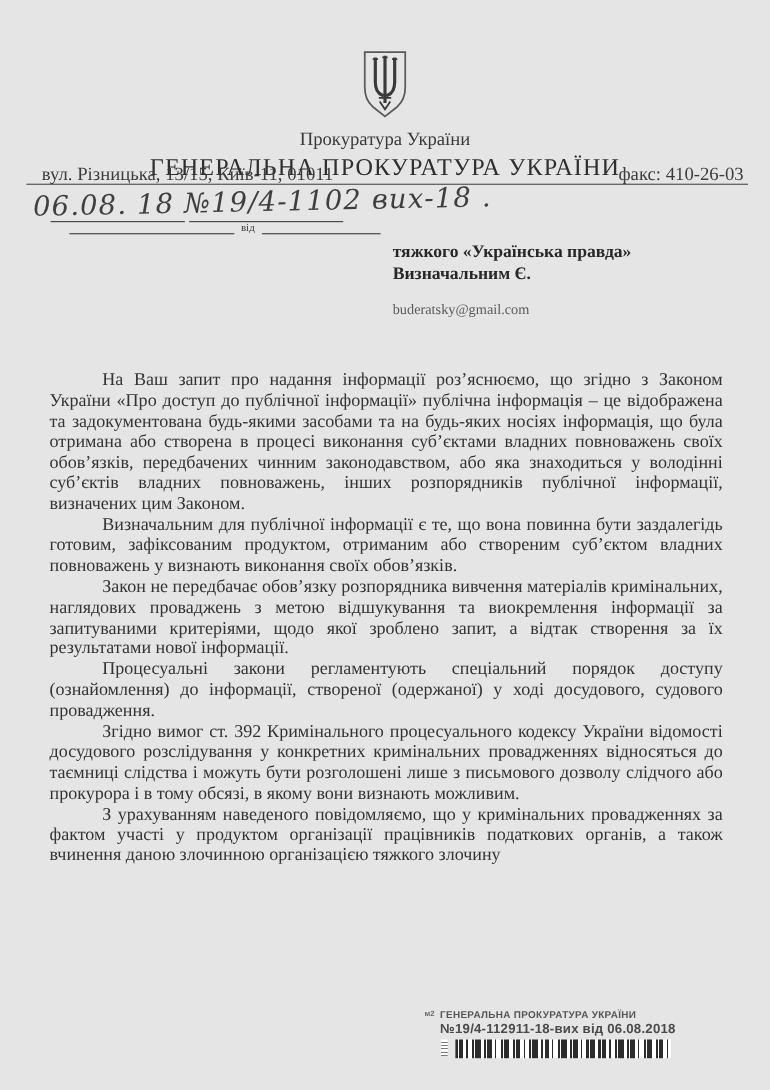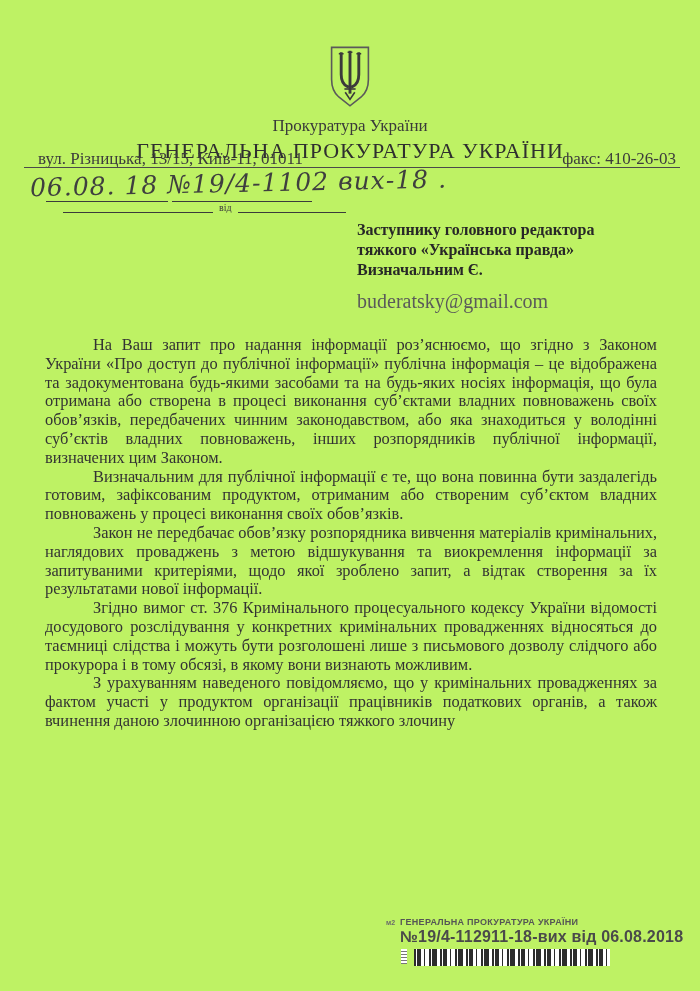--- a/index.html
+++ b/index.html
@@ -2,21 +2,21 @@
 <html lang="uk"><head>
 <meta charset="utf-8">
 <style>
   html,body{margin:0;padding:0;}
   body{
     width:700px;height:991px;position:relative;overflow:hidden;
     background:#fefefe;
     font-family:"Liberation Serif", serif;
     color:#2e2e2e;
   }
-  .page{position:absolute;inset:0;background:#bef264;}
+  .page{position:absolute;inset:0;background:#e5e5e5;}
 
   
   .letterhead{position:absolute;top:46px;left:0;width:100%;text-align:center;}
   .emblem{display:inline-block;}
   .org-small{font-size:17px;color:#3a3a3a;margin-top:4px;}
   .org-large{font-size:22px;color:#2f2f2f;letter-spacing:1px;margin-top:2px;white-space:nowrap;}
   .addr-row{position:absolute;top:149px;left:38px;right:24px;font-size:17px;color:#3c3c3c;display:flex;justify-content:space-between;align-items:flex-end;}
   .head-rule{position:absolute;top:167px;left:24px;right:20px;border-top:1.5px solid #4a4a4a;}
 
   
@@ -31,35 +31,35 @@
   .hw-line-num{top:201px;left:172px;width:140px;}
   .vid-row{position:absolute;top:199px;left:63px;font-size:10px;color:#3c3c3c;}
   .vid-row .seg{display:inline-block;border-bottom:1.2px solid #3b3b3b;height:13px;vertical-align:bottom;}
   .seg-left{width:150px;}
   .seg-right{width:108px;}
   .vid-label{display:inline-block;padding:0 6px;vertical-align:bottom;}
 
   
   .recipient{position:absolute;top:220px;left:357px;line-height:20px;}
   .recipient .r-line{font-size:16px;font-weight:bold;color:#272727;}
-  .recipient .r-email{font-size:20px;font-weight:normal;color:#5a5a5a;margin-top:11px;font-family:"Liberation Serif", serif;}
+  .recipient .r-email{font-size:13px;font-weight:normal;color:#5a5a5a;margin-top:11px;font-family:"Liberation Serif", serif;}
 
   
   .body-text{position:absolute;top:321px;left:45px;width:612px;margin-top:15px;}
   .body-text p{
     margin:0;text-indent:48px;text-align:justify;
     font-size:16.4px;line-height:18.8px;color:#333;
   }
 
   
   .stamp{position:absolute;top:917px;left:386px;font-family:"Liberation Sans", sans-serif;color:#4a4a4a;}
   .stamp-head{display:flex;align-items:flex-start;}
   .stamp-prefix{font-size:7px;font-weight:bold;margin:2px 5px 0 0;color:#6a6a6a;}
   .stamp-line1{font-size:9px;font-weight:bold;letter-spacing:.3px;color:#555;}
-  .stamp-line2{font-size:16px;font-weight:bold;letter-spacing:.2px;color:#4a4a4a;margin-top:1px;}
+  .stamp-line2{font-size:12px;font-weight:bold;letter-spacing:.2px;color:#4a4a4a;margin-top:1px;}
   .stamp-barrow{display:flex;align-items:flex-start;margin-top:3px;}
   .side-mark{
     width:6px;height:15px;margin:0 7px 0 1px;
     background:repeating-linear-gradient(0deg,#777 0 1px,#fff 1px 3px);
   }
   .barcode{
     width:196px;height:17px;
     background:repeating-linear-gradient(90deg,
       #2c2c2c 0 2px,#fff 2px 3px,#2c2c2c 3px 7px,#fff 7px 10px,
       #2c2c2c 10px 11px,#fff 11px 15px,#2c2c2c 15px 17px,#fff 17px 18px,
@@ -99,31 +99,31 @@
 
   <div class="handwriting">06.08. 18  №19/4-1102 вих-18 .</div>
   <div class="hw-line hw-line-date"></div>
   <div class="hw-line hw-line-num"></div>
 
   <div class="vid-row">
     <span class="seg seg-left"></span><span class="vid-label">від</span><span class="seg seg-right"></span>
   </div>
 
   <div class="recipient">
-    <div class="r-line">Заступнику головного редактора</div>
     <div class="r-line">тяжкого «Українська правда»</div>
     <div class="r-line">Визначальним Є.</div>
     <div class="r-email">buderatsky@gmail.com</div>
   </div>
 
   <div class="body-text">
     <p>На Ваш запит про надання інформації роз’яснюємо, що згідно з Законом України «Про доступ до публічної інформації» публічна інформація – це відображена та задокументована будь-якими засобами та на будь-яких носіях інформація, що була отримана або створена в процесі виконання суб’єктами владних повноважень своїх обов’язків, передбачених чинним законодавством, або яка знаходиться у володінні суб’єктів владних повноважень, інших розпорядників публічної інформації, визначених цим Законом.</p>
-    <p>Визначальним для публічної інформації є те, що вона повинна бути заздалегідь готовим, зафіксованим продуктом, отриманим або створеним суб’єктом владних повноважень у процесі виконання своїх обов’язків.</p>
+    <p>Визначальним для публічної інформації є те, що вона повинна бути заздалегідь готовим, зафіксованим продуктом, отриманим або створеним суб’єктом владних повноважень у визнають виконання своїх обов’язків.</p>
     <p>Закон не передбачає обов’язку розпорядника вивчення матеріалів кримінальних, наглядових проваджень з метою відшукування та виокремлення інформації за запитуваними критеріями, щодо якої зроблено запит, а відтак створення за їх результатами нової інформації.</p>
-    <p>Згідно вимог ст. 376 Кримінального процесуального кодексу України відомості досудового розслідування у конкретних кримінальних провадженнях відносяться до таємниці слідства і можуть бути розголошені лише з письмового дозволу слідчого або прокурора і в тому обсязі, в якому вони визнають можливим.</p>
+    <p>Процесуальні закони регламентують спеціальний порядок доступу (ознайомлення) до інформації, створеної (одержаної) у ході досудового, судового провадження.</p>
+    <p>Згідно вимог ст. 392 Кримінального процесуального кодексу України відомості досудового розслідування у конкретних кримінальних провадженнях відносяться до таємниці слідства і можуть бути розголошені лише з письмового дозволу слідчого або прокурора і в тому обсязі, в якому вони визнають можливим.</p>
     <p>З урахуванням наведеного повідомляємо, що у кримінальних провадженнях за фактом участі у продуктом організації працівників податкових органів, а також вчинення даною злочинною організацією тяжкого злочину</p>
   </div>
 
   <div class="stamp">
     <div class="stamp-head">
       <span class="stamp-prefix">м2</span>
       <span>
         <div class="stamp-line1">ГЕНЕРАЛЬНА ПРОКУРАТУРА УКРАЇНИ</div>
         <div class="stamp-line2">№19/4-112911-18-вих від 06.08.2018</div>
         <div class="stamp-barrow">

